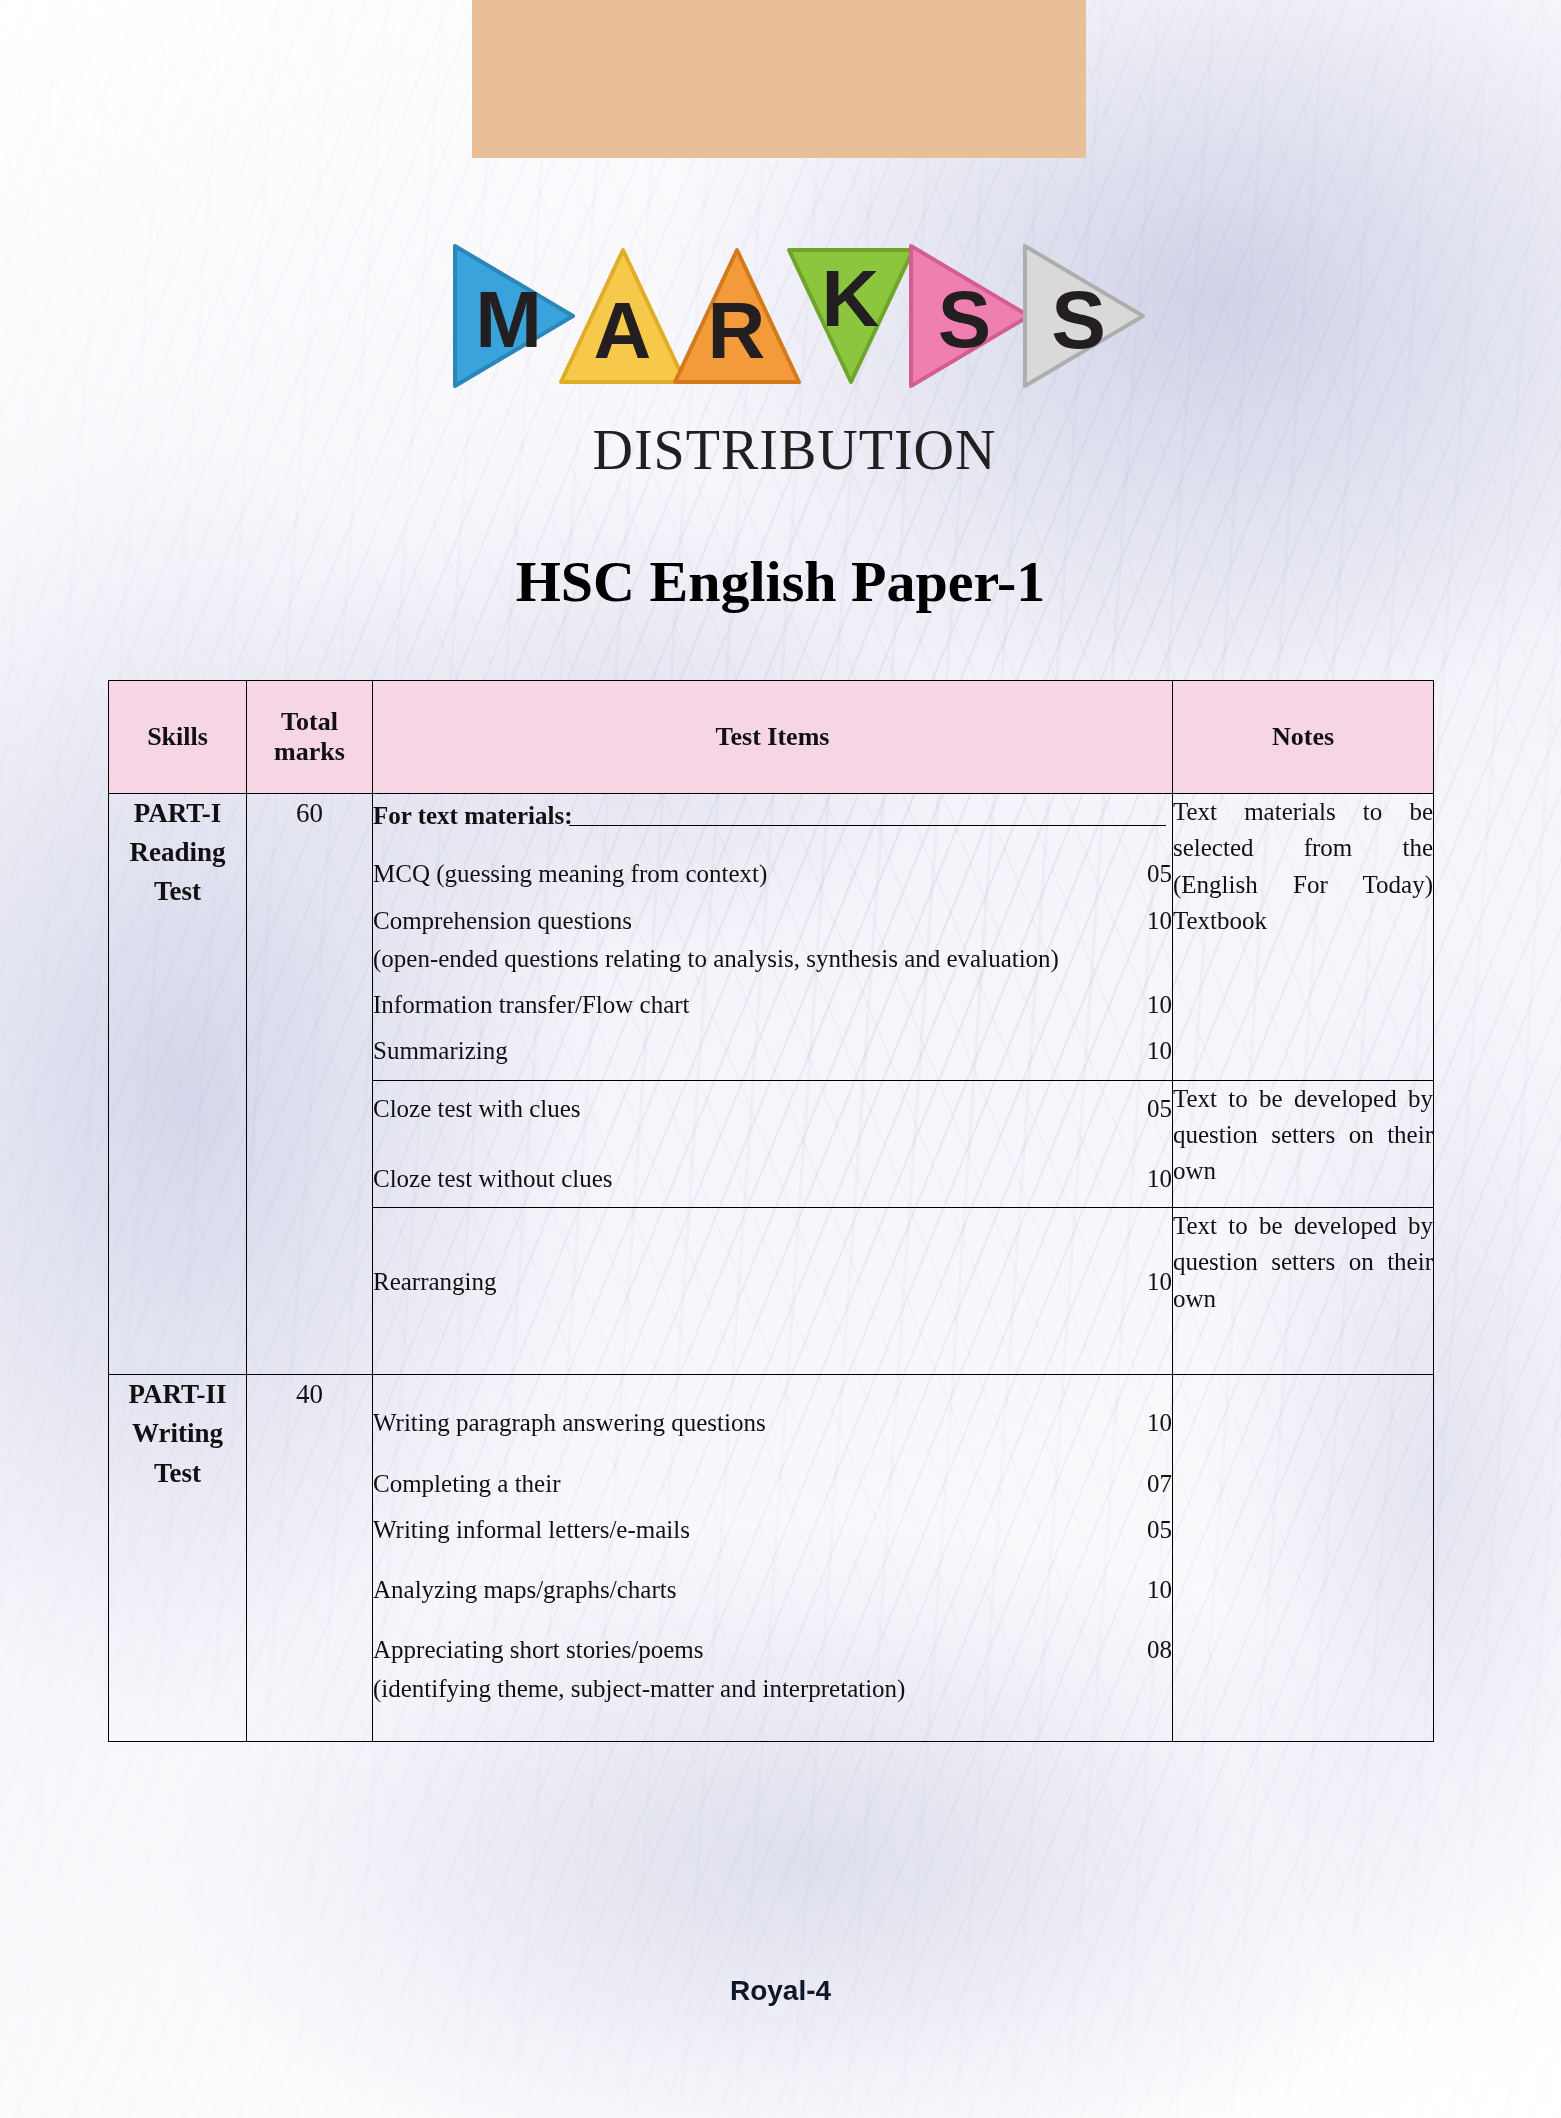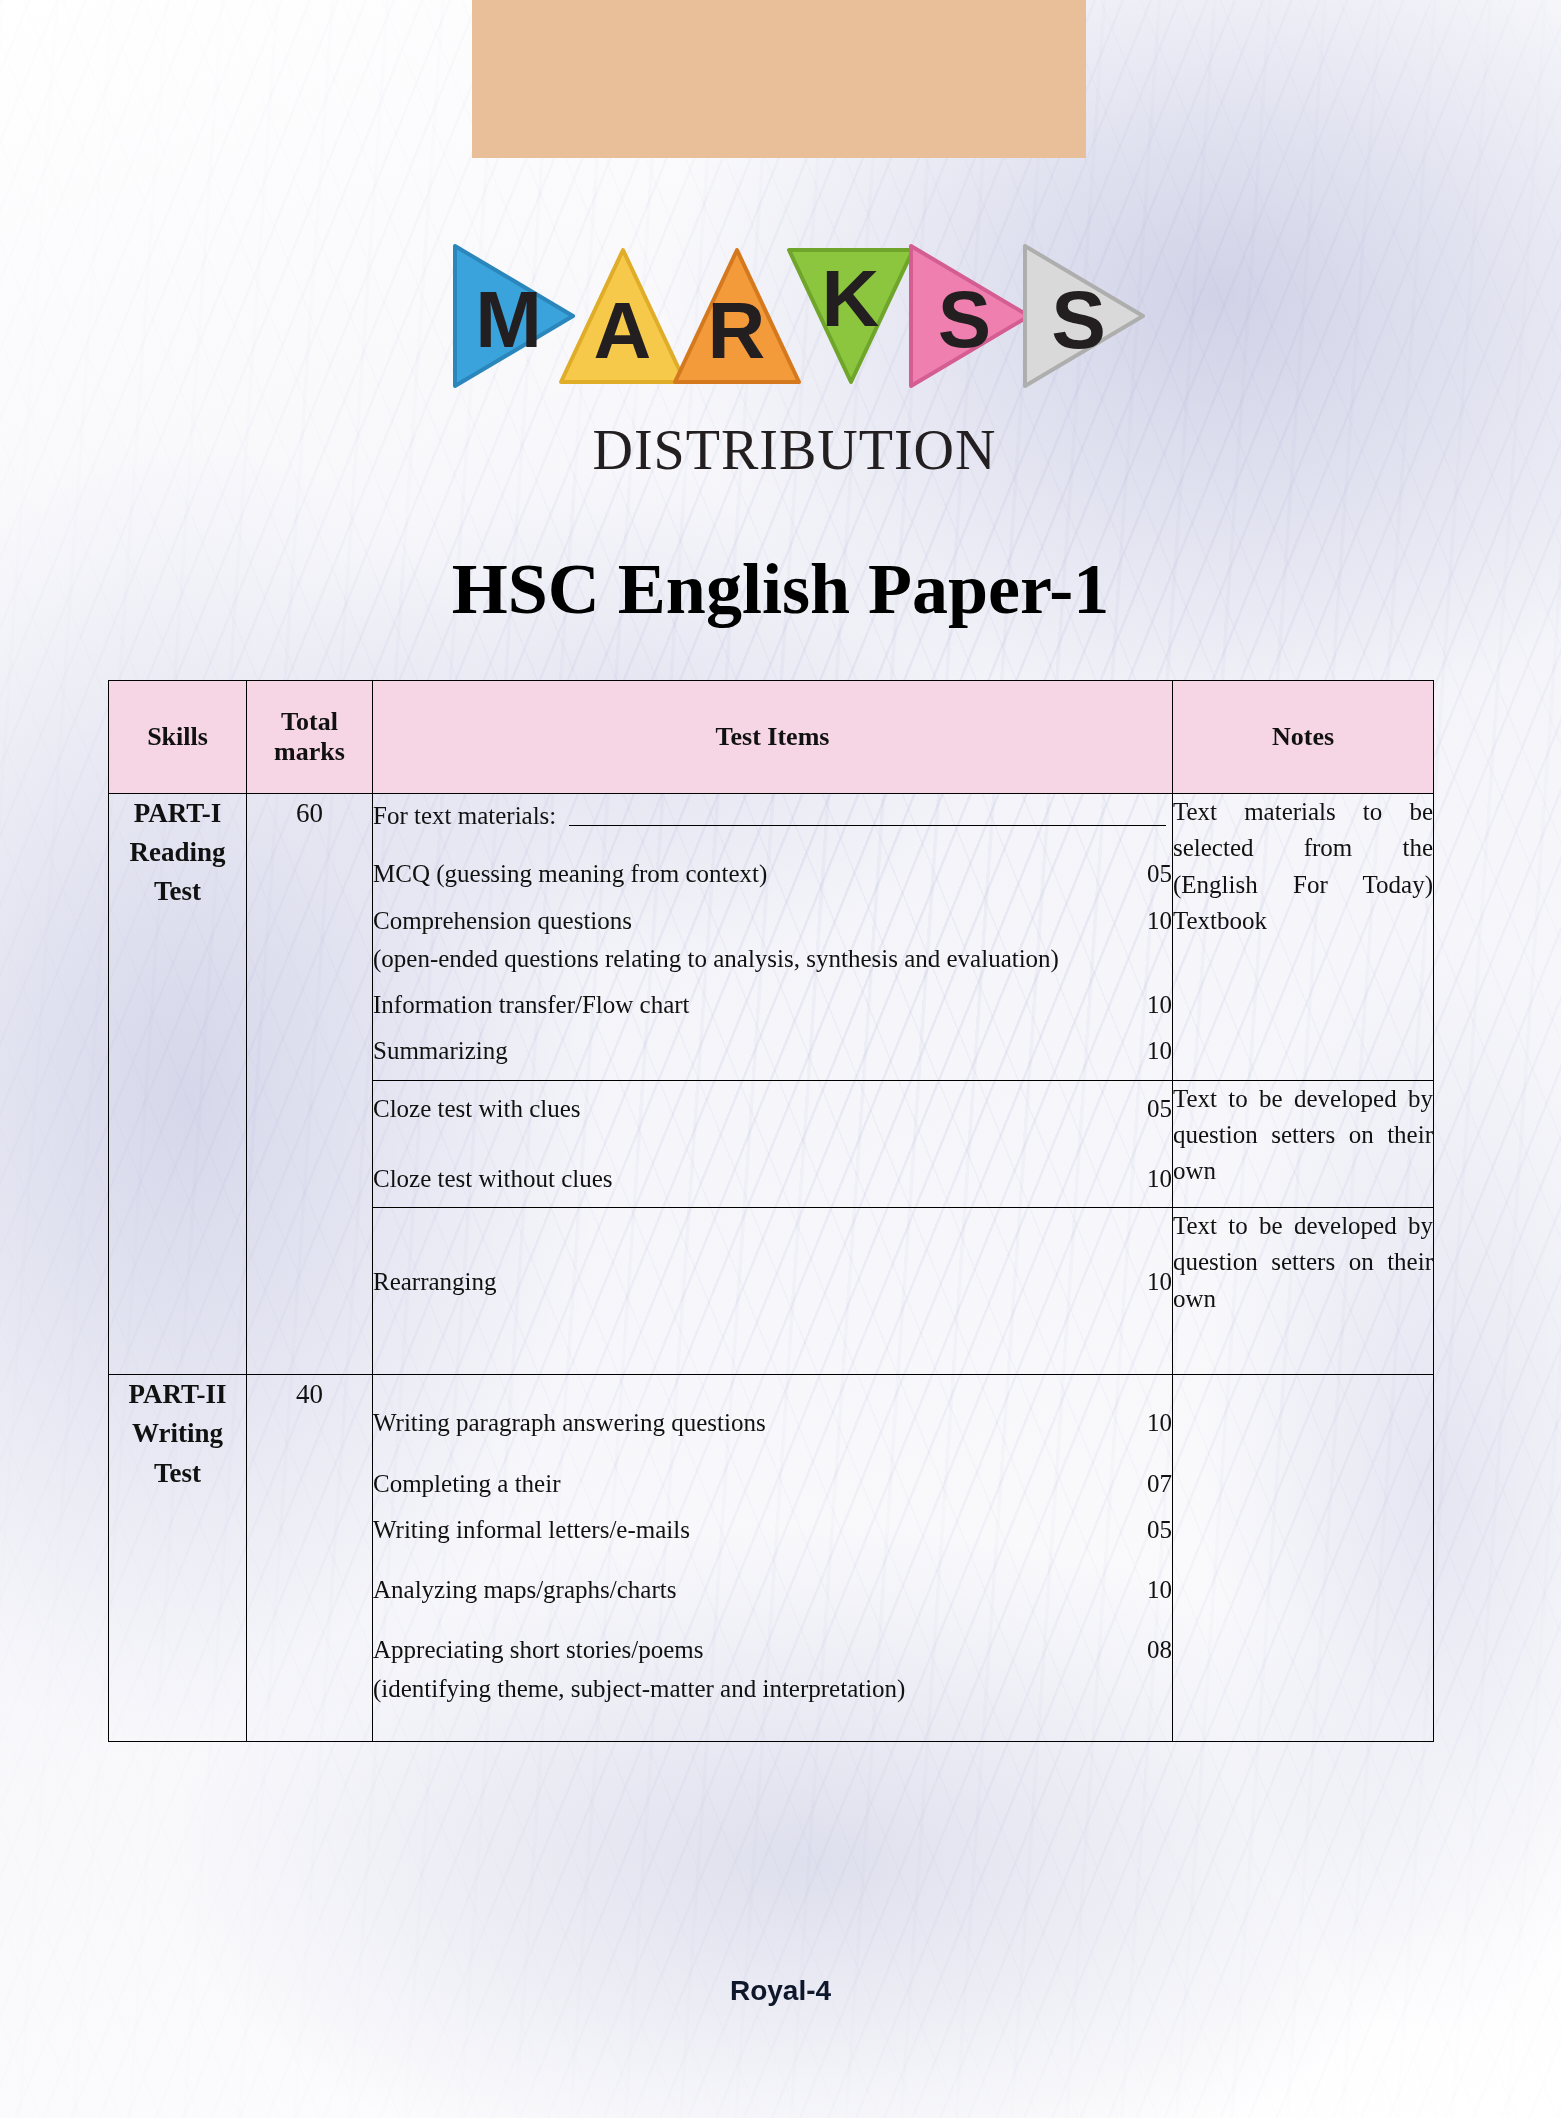--- a/index.html
+++ b/index.html
@@ -105,21 +105,21 @@
     color: #231f20;
     padding-left: 28px;
   }
   .title-paper {
     position: absolute;
     left: 0; right: 0;
     top: 548px;
     text-align: center;
     font-family: "Liberation Serif", serif;
     font-weight: bold;
-    font-size: 72px;
+    font-size: 58px;
     color: #000;
   }
 
   
   table.marks {
     position: absolute;
     left: 108px;
     top: 680px;
     width: 1325px;
     border-collapse: collapse;
@@ -177,20 +177,21 @@
   .item-line .mk  { flex: 0 0 auto; width: 46px; text-align: right; }
   .sub-line {
     margin: -4px 0 10px 0;
     padding-right: 64px;
     text-align: justify;
   }
   .for-text {
     position: relative;
     display: block;
     margin: 4px 0 22px 0;
+    font-weight: bold;
   }
   .for-text .rule {
     position: absolute;
     left: 196px;
     right: 6px;
     bottom: 8px;
     border-bottom: 1.6px solid #000;
   }
   .gap-sm { margin-bottom: 6px; }
 

